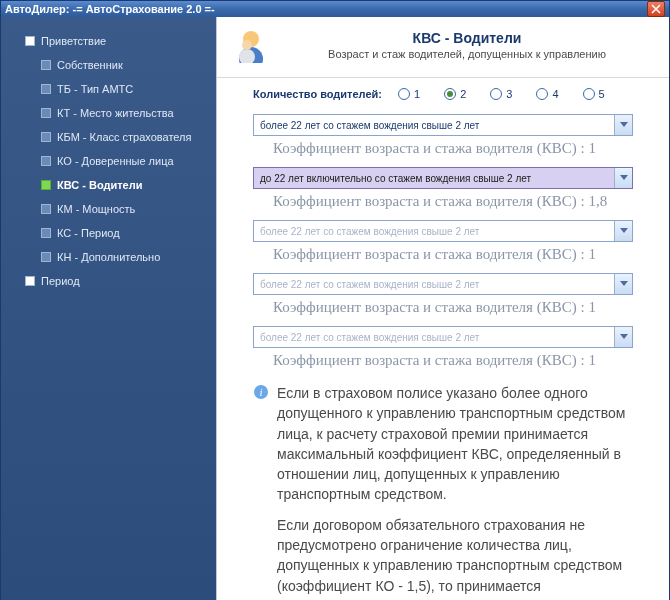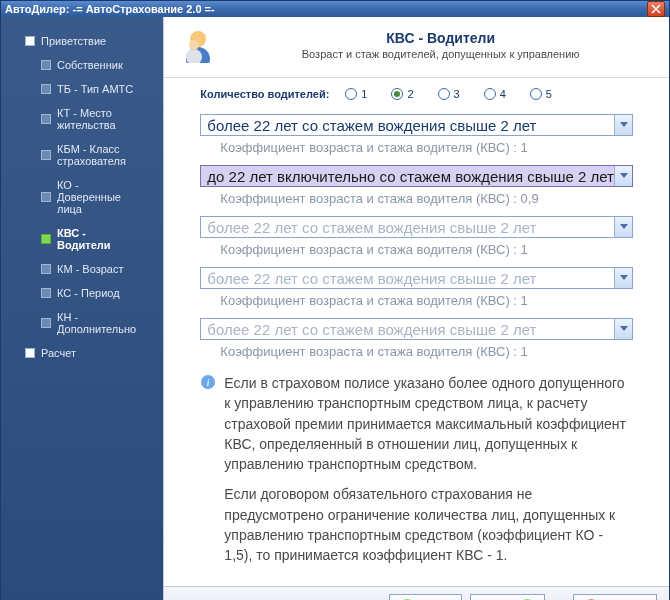--- a/index.html
+++ b/index.html
@@ -24,27 +24,27 @@
   .main-header-text { flex: 1; }
   .main-header h2 { font-size: 14px; color: #1a3a6e; font-weight: bold; margin-bottom: 2px; }
   .main-header .sub { font-size: 11px; color: #4a4a4a; }
   .main-body { flex: 1; padding: 10px 36px; overflow: auto; }
   .count-row { display: flex; align-items: center; gap: 10px; margin-bottom: 14px; color: #1a3a6e; font-weight: bold; }
   .radio-group { display: flex; gap: 24px; margin-left: 6px; }
   .radio-opt { display: flex; align-items: center; gap: 4px; font-weight: normal; color: #1a3a6e; cursor: pointer; }
   .radio-opt .dot { width: 12px; height: 12px; border: 1px solid #3a6aaa; border-radius: 50%; display: flex; align-items: center; justify-content: center; background: #fff; }
   .radio-opt.sel .dot::after { content: ""; width: 6px; height: 6px; border-radius: 50%; background: #4a8a3a; }
   .driver-block { margin-bottom: 10px; }
-  .combo { width: 100%; height: 22px; border: 1px solid #8aa4cc; background: #fff; display: flex; align-items: center; padding: 0 0 0 6px; font-size: 15px; color: #1a3a6e; cursor: pointer; }
+  .combo { width: 100%; height: 22px; border: 1px solid #8aa4cc; background: #fff; display: flex; align-items: center; padding: 0 0 0 6px; font-size: 10px; color: #1a3a6e; cursor: pointer; }
   .combo.highlight { background: #d8d0f0; border-color: #7a70b0; color: #1a1a1a; }
   .combo.disabled { color: #a8b4c8; cursor: default; }
   .combo .cval { flex: 1; white-space: nowrap; overflow: hidden; }
   .combo .carrow { width: 18px; height: 100%; border-left: 1px solid #9ab0d0; background: linear-gradient(to bottom, #eaf2fc, #cadcf4); display: flex; align-items: center; justify-content: center; }
   .combo .carrow svg { width: 8px; height: 6px; }
-  .coef-line { padding: 4px 0 0 20px; font-size: 13px; color: #8a96a8; }
+  .coef-line { padding: 4px 0 0 20px; font-size: 15px; color: #8a96a8; font-family: Liberation Serif, serif; }
   .info-block { margin-top: 14px; display: flex; gap: 8px; }
   .info-icon { width: 16px; height: 16px; flex-shrink: 0; margin-top: 1px; }
   .info-text { font-size: 14px; color: #4a4a4a; line-height: 1.45; }
   .info-text p { margin-bottom: 10px; }
   .footer { height: 40px; border-top: 1px solid #c0c8d8; background: linear-gradient(to bottom, #f4f6fa, #e4e8f0); display: flex; align-items: center; justify-content: flex-end; gap: 8px; padding: 0 12px; }
   .btn { height: 24px; padding: 0 10px; border: 1px solid #8aa4cc; border-radius: 0; background: linear-gradient(to bottom, #fdfdff, #e6ecf6); display: flex; align-items: center; gap: 6px; font-size: 11px; color: #1a3a6e; cursor: pointer; }
   .btn-icon { width: 14px; height: 14px; border-radius: 50%; display: flex; align-items: center; justify-content: center; }
   .btn-icon.green { background: radial-gradient(circle at 35% 30%, #b8f890, #3aa82a); }
   .btn-icon.red { background: radial-gradient(circle at 35% 30%, #f8b8a0, #c04020); }
   .btn-icon svg { width: 8px; height: 8px; fill: #fff; }
@@ -86,33 +86,33 @@
       <div class="sidebar-item child">
           <span class="marker mid"></span>
           <span>КО - Доверенные лица</span>
         </div>
       <div class="sidebar-item child active">
           <span class="marker"></span>
           <span>КВС - Водители</span>
         </div>
       <div class="sidebar-item child">
           <span class="marker mid"></span>
-          <span>КМ - Возраст</span>
+          <span>КМ - Мощность</span>
         </div>
       <div class="sidebar-item child">
           <span class="marker mid"></span>
           <span>КС - Период</span>
         </div>
       <div class="sidebar-item child">
           <span class="marker mid"></span>
           <span>КН - Дополнительно</span>
         </div>
       <div class="sidebar-item">
           <span class="marker"></span>
-          <span>Расчет</span>
+          <span>Период</span>
         </div>
     </div>
     <div class="main">
       <div class="main-header">
         <span class="main-header-icon">
           <svg viewBox="0 0 36 36">
             <circle cx="18" cy="32" r="12" fill="#4a7ec8"></circle>
             <circle cx="18" cy="12" r="8" fill="#f8c878"></circle>
             <circle cx="14" cy="30" r="8" fill="#e0e4ea"></circle>
             <circle cx="14" cy="18" r="5" fill="#f4d8a8"></circle>
@@ -163,21 +163,21 @@
             </div>
             <div class="driver-block">
               <div class="combo highlight">
                 <span class="cval">до 22 лет включительно со стажем вождения свыше 2 лет</span>
                 <span class="carrow">
                   <svg viewBox="0 0 8 6">
                     <path d="M0 0 L4 5 L8 0 Z" fill="#4a6aaa"></path>
                   </svg>
                 </span>
               </div>
-              <div class="coef-line">Коэффициент возраста и стажа водителя (КВС) :  0,9</div>
+              <div class="coef-line">Коэффициент возраста и стажа водителя (КВС) :  1,8</div>
             </div>
             <div class="driver-block">
               <div class="combo disabled">
                 <span class="cval">более 22 лет со стажем вождения свыше 2 лет</span>
                 <span class="carrow">
                   <svg viewBox="0 0 8 6">
                     <path d="M0 0 L4 5 L8 0 Z" fill="#4a6aaa"></path>
                   </svg>
                 </span>
               </div>

